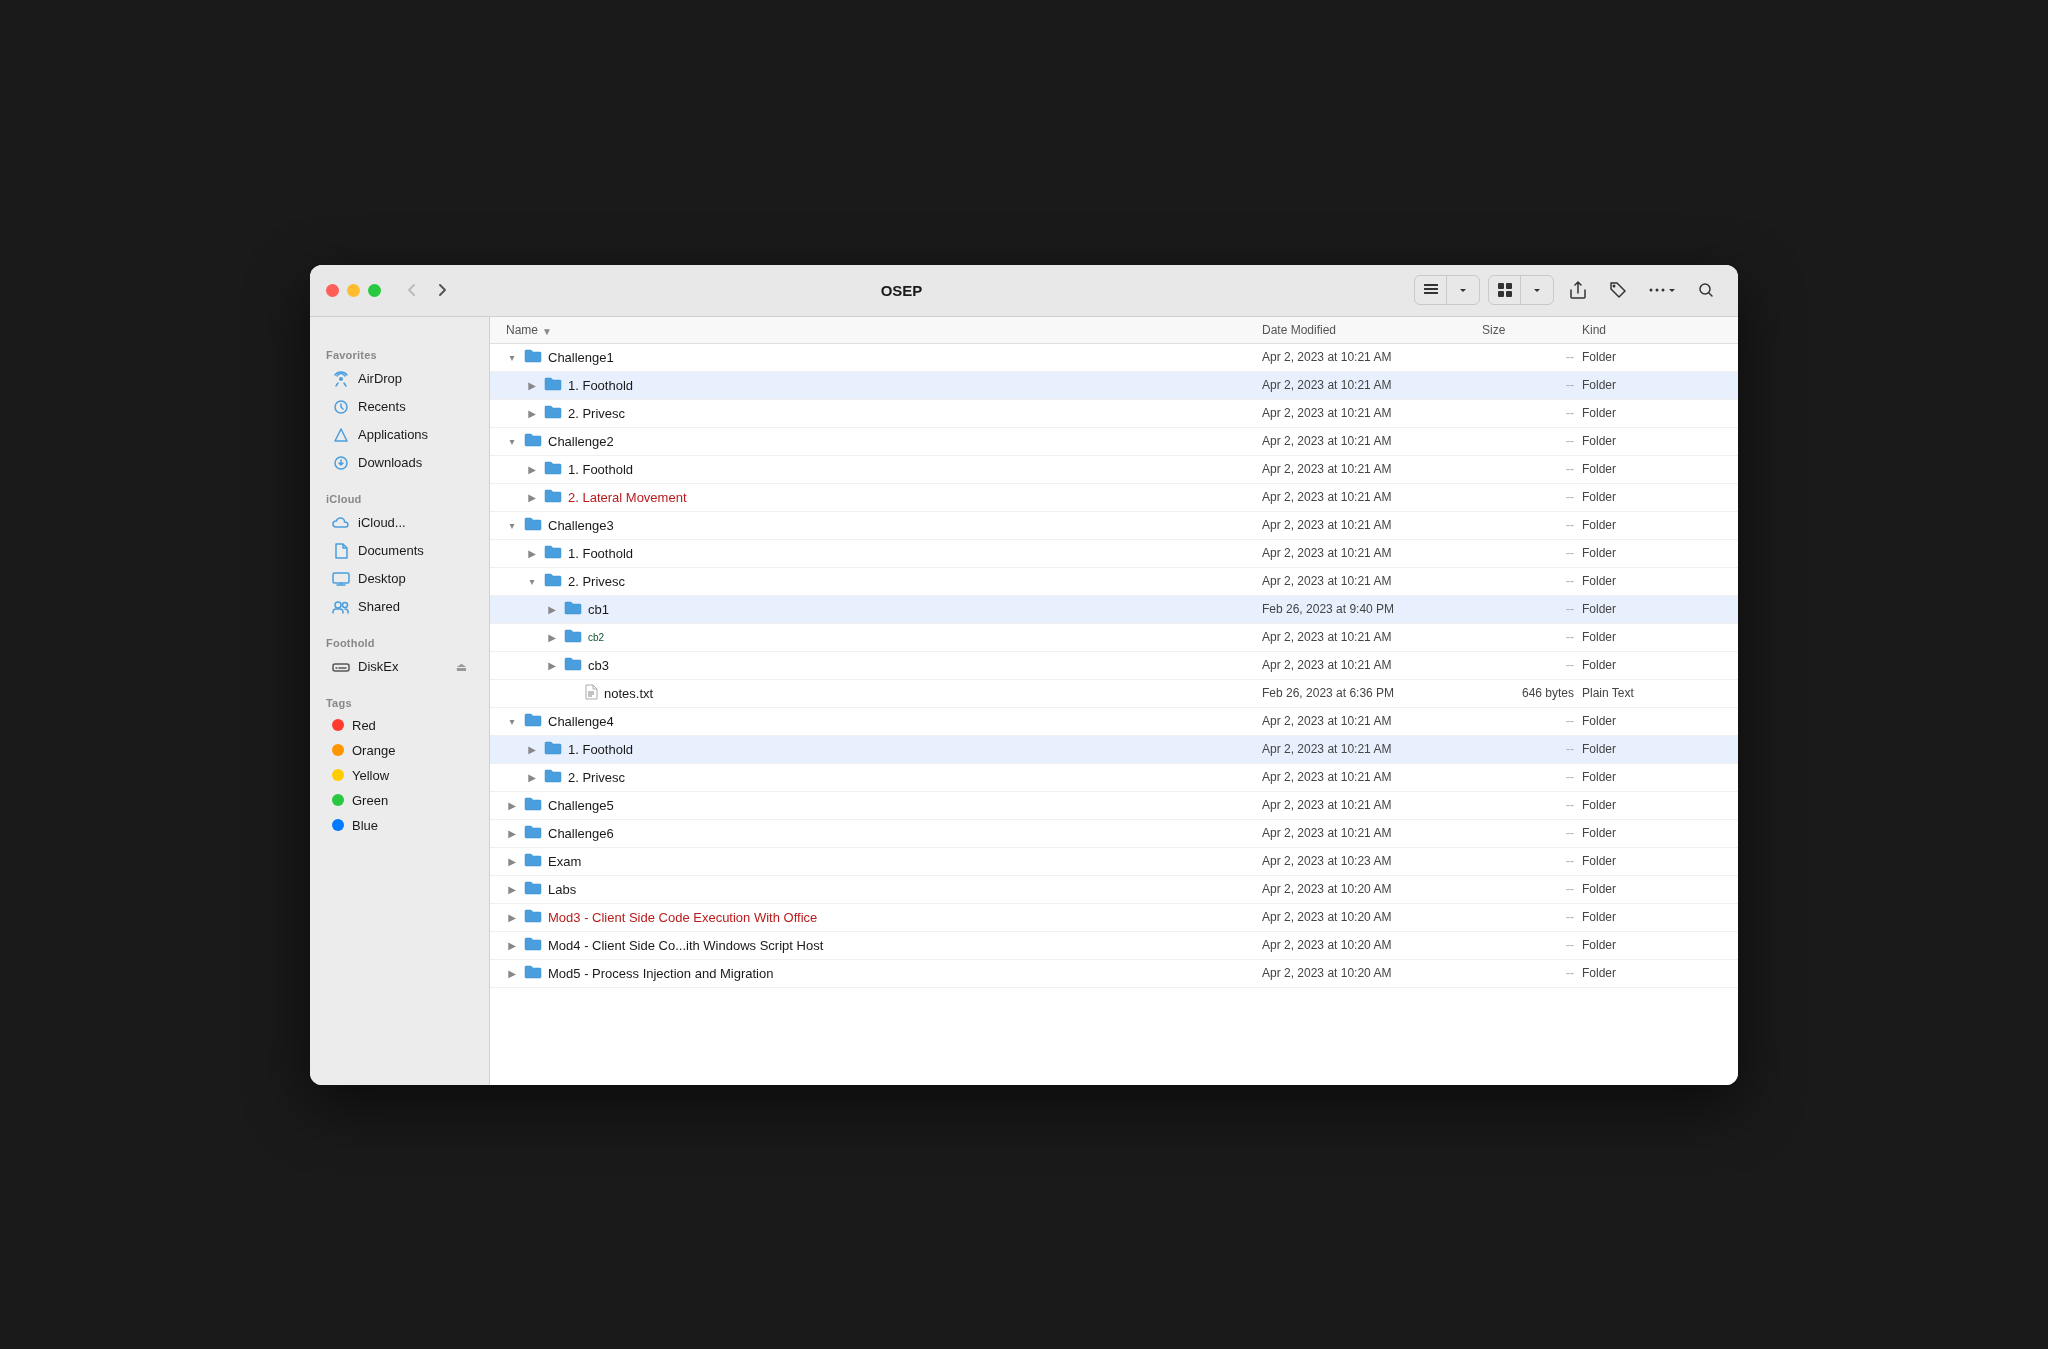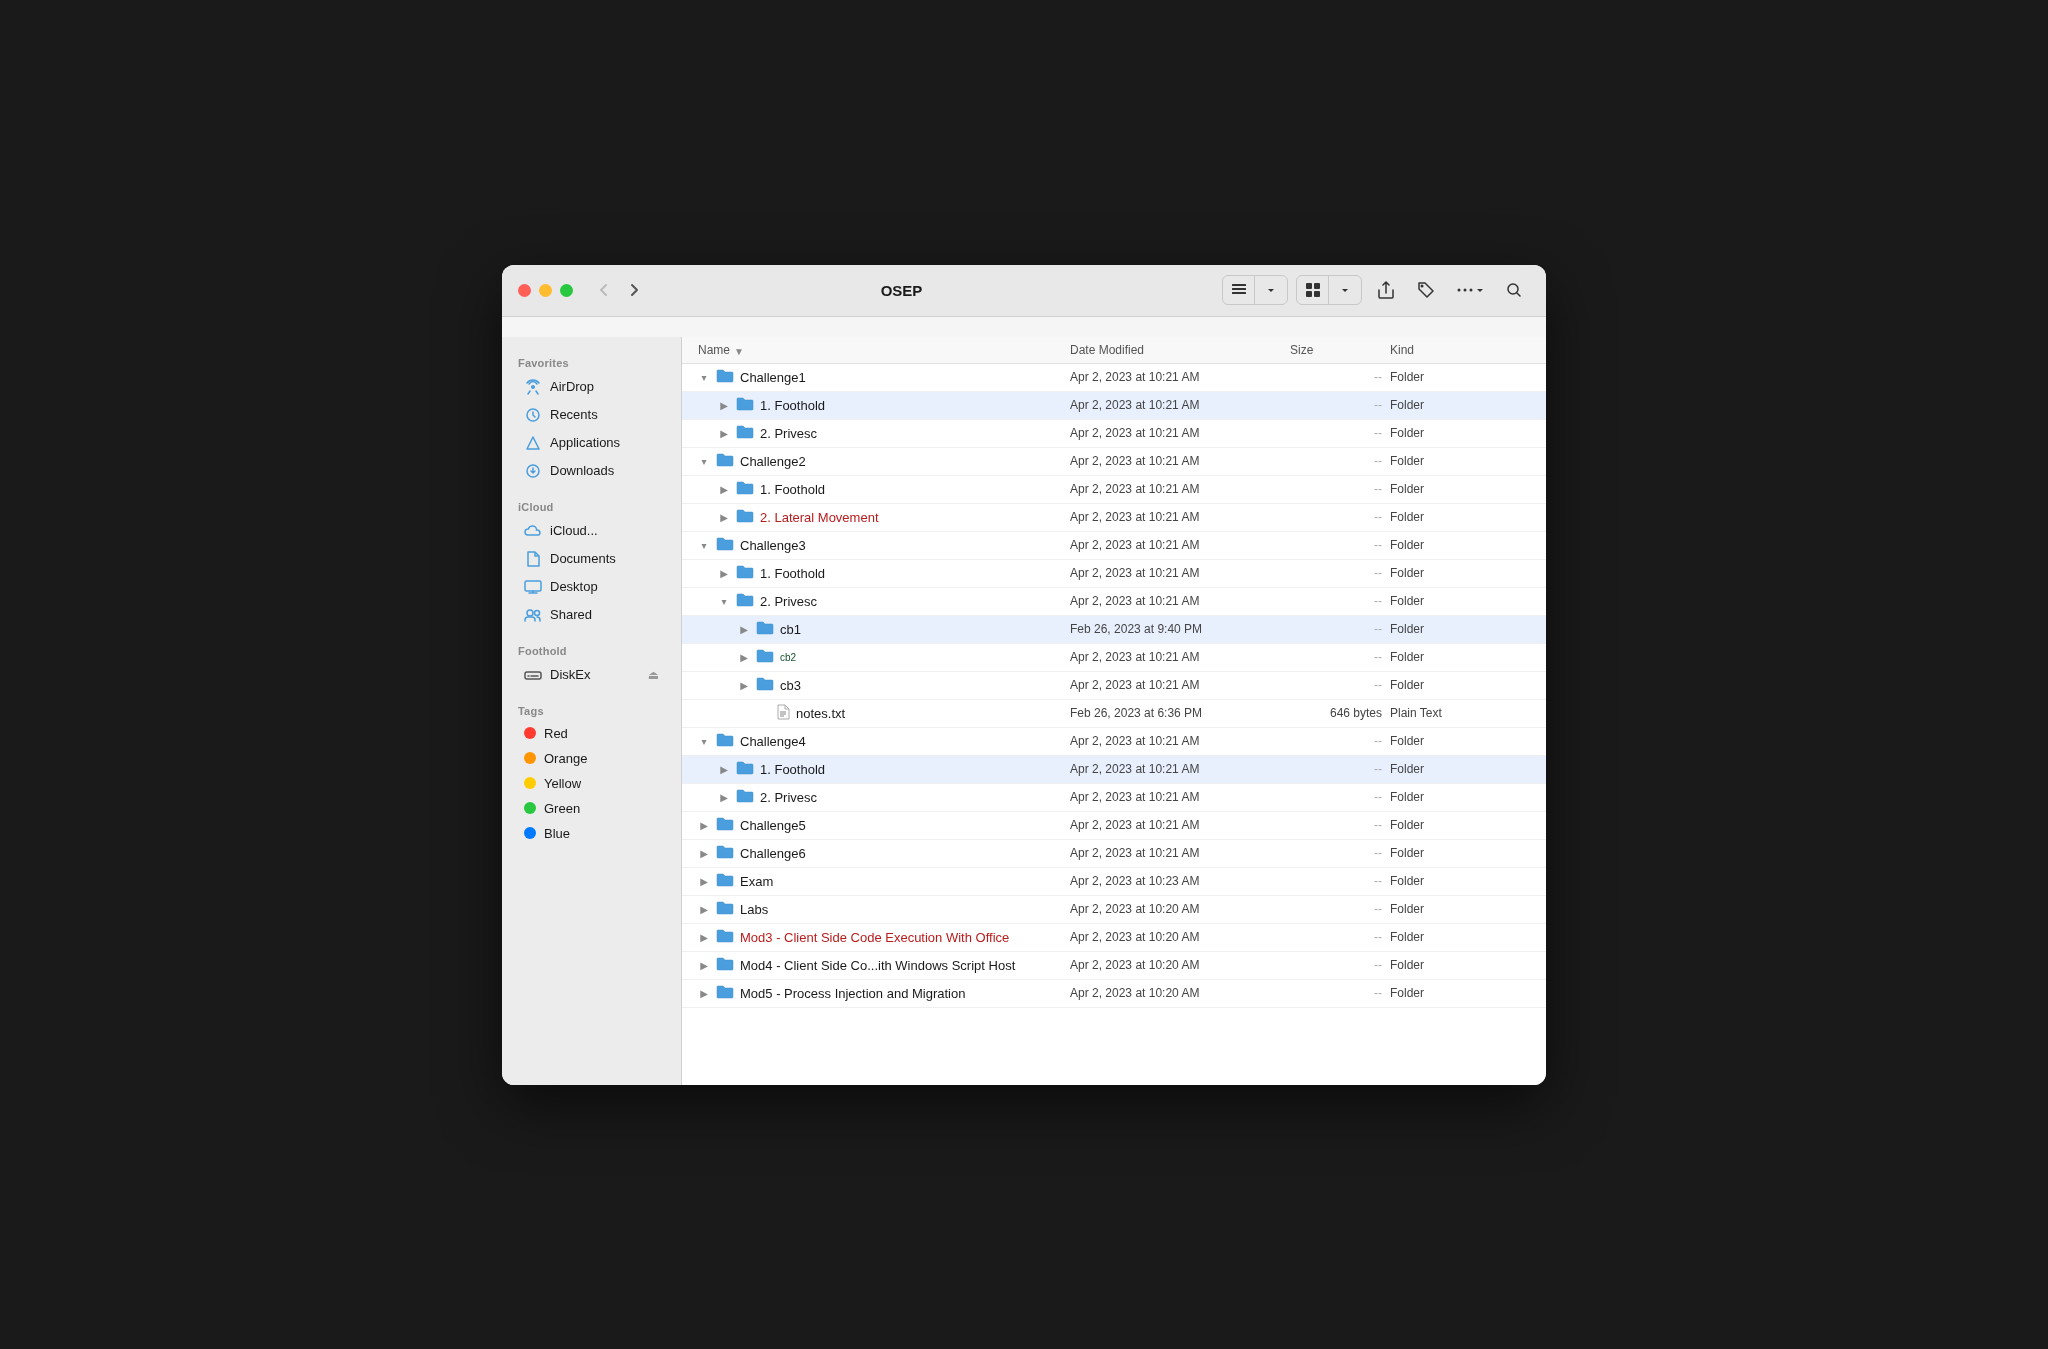--- a/index.html
+++ b/index.html
@@ -5,29 +5,28 @@
     * { box-sizing: border-box; margin: 0; padding: 0; }
     body {
       background: #1a1a1a;
       display: flex;
       align-items: center;
       justify-content: center;
       min-height: 100vh;
       font-family: -apple-system, BlinkMacSystemFont, "SF Pro Text", "Helvetica Neue", Arial, sans-serif;
     }
     .window {
-      width: 1044px;
+      width: 1428px;
       height: 820px;
       background: #f5f5f5;
       border-radius: 12px;
       box-shadow: 0 20px 60px rgba(0,0,0,0.6);
       overflow: hidden;
       display: flex;
       flex-direction: column;
-      gap: 20px;
     }
     
     .titlebar {
       height: 52px;
       background: #e8e8e8;
       border-bottom: 1px solid #d0d0d0;
       display: flex;
       align-items: center;
       padding: 0 16px;
       flex-shrink: 0;
@@ -105,21 +104,21 @@
     .content {
       display: flex;
       flex: 1;
       overflow: hidden;
     }
     
     .sidebar {
       width: 180px;
       background: #ececec;
       border-right: 1px solid #d0d0d0;
-      padding: 12px 0;
+      padding: 24px 0;
       overflow-y: auto;
       flex-shrink: 0;
     }
     .sidebar-section-label {
       font-size: 11px;
       font-weight: 600;
       color: #888;
       padding: 8px 16px 4px 16px;
       text-transform: none;
       letter-spacing: 0.02em;

